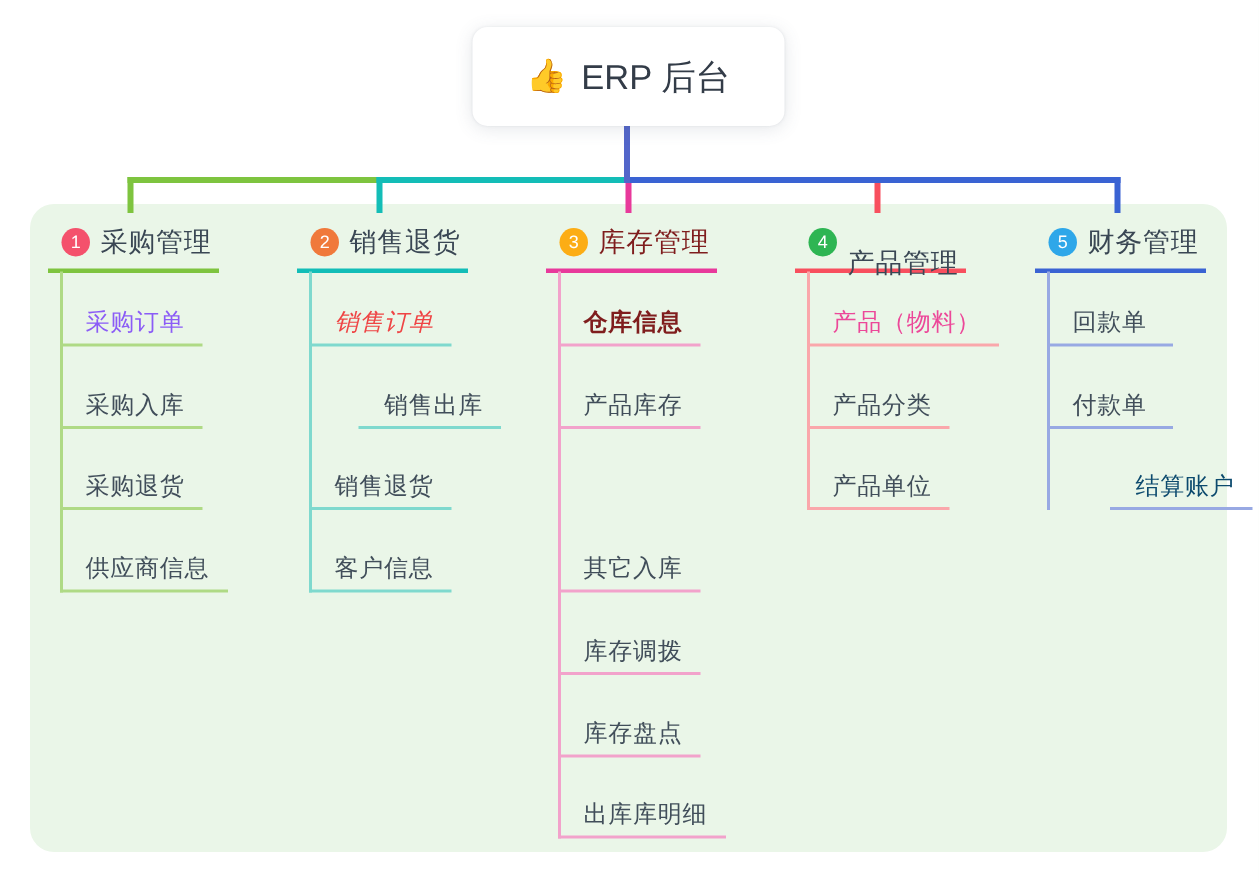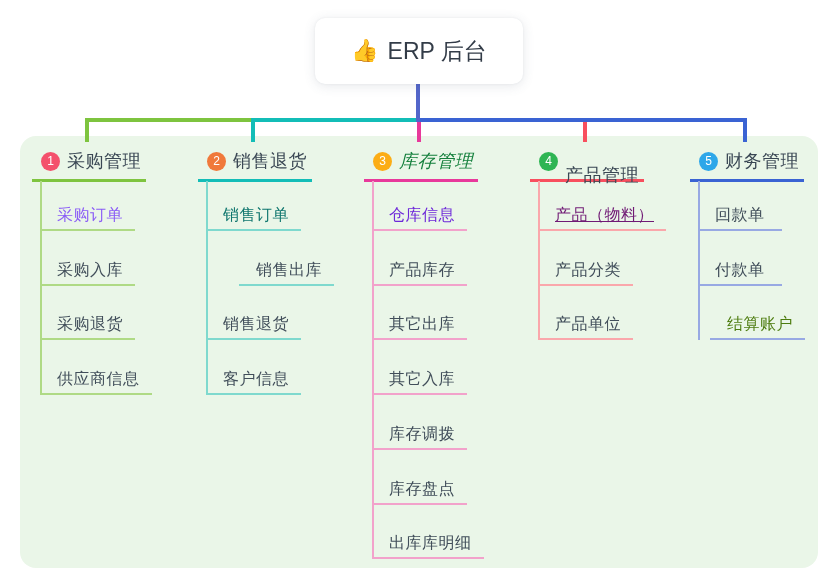--- a/index.html
+++ b/index.html
@@ -52,54 +52,53 @@
     <div class="child-item" style="left: 40px; top: 304px; border-bottom-color: rgb(175, 218, 133); color: rgb(65, 78, 90);">采购退货</div>
     <div class="child-item" style="left: 40px; top: 359px; border-bottom-color: rgb(175, 218, 133); color: rgb(65, 78, 90);">供应商信息</div>
     <div class="line" style="left: 251px; top: 118px; width: 169px; height: 4px; background: rgb(19, 189, 183);"></div>
     <div class="line" style="left: 251px; top: 118px; width: 4px; height: 24px; background: rgb(19, 189, 183);"></div>
     <div class="branch-title" style="left: 207px;">
       <span class="badge" style="background: rgb(240, 121, 59);">2</span>
       <span class="branch-label" style="color: rgb(58, 71, 84);">销售退货</span>
     </div>
     <div class="title-underline" style="left: 198px; width: 114px; background: rgb(19, 189, 183);"></div>
     <div class="child-vline" style="left: 206px; top: 181px; height: 214px; background: rgb(127, 217, 206);"></div>
-    <div class="child-item" style="left: 206px; top: 195px; border-bottom-color: rgb(127, 217, 206); color: #0f766e;">销售订单</div>
+    <div class="child-item" style="left: 206px; top: 195px; border-bottom-color: rgb(127, 217, 206); color: #ef4444; font-style: italic;">销售订单</div>
     <div class="child-item" style="left: 206px; top: 250px; border-bottom-color: rgb(127, 217, 206); color: rgb(65, 78, 90); margin-left: 33px;">销售出库</div>
     <div class="child-item" style="left: 206px; top: 359px; border-bottom-color: rgb(127, 217, 206); color: rgb(65, 78, 90);">客户信息</div>
     <div class="child-item" style="left: 206px; top: 304px; border-bottom-color: rgb(127, 217, 206); color: rgb(65, 78, 90);">销售退货</div>
     <div class="line" style="left: 417px; top: 118px; width: 4px; height: 24px; background: rgb(232, 57, 155);"></div>
     <div class="branch-title" style="left: 373px;">
       <span class="badge" style="background: rgb(252, 173, 21);">3</span>
-      <span class="branch-label" style="color: #15803d; font-style: italic;">库存管理</span>
+      <span class="branch-label" style="color: #7f1d1d;">库存管理</span>
     </div>
     <div class="title-underline" style="left: 364px; width: 114px; background: rgb(232, 57, 155);"></div>
     <div class="child-vline" style="left: 372px; top: 181px; height: 378px; background: rgb(242, 162, 203);"></div>
-    <div class="child-item" style="left: 372px; top: 195px; border-bottom-color: rgb(242, 162, 203); color: #6d28d9;">仓库信息</div>
+    <div class="child-item" style="left: 372px; top: 195px; border-bottom-color: rgb(242, 162, 203); color: #7f1d1d; font-weight: bold;">仓库信息</div>
     <div class="child-item" style="left: 372px; top: 250px; border-bottom-color: rgb(242, 162, 203); color: rgb(65, 78, 90);">产品库存</div>
-    <div class="child-item" style="left: 372px; top: 304px; border-bottom-color: rgb(242, 162, 203); color: rgb(65, 78, 90);">其它出库</div>
     <div class="child-item" style="left: 372px; top: 359px; border-bottom-color: rgb(242, 162, 203); color: rgb(65, 78, 90);">其它入库</div>
     <div class="child-item" style="left: 372px; top: 414px; border-bottom-color: rgb(242, 162, 203); color: rgb(65, 78, 90);">库存调拨</div>
     <div class="child-item" style="left: 372px; top: 469px; border-bottom-color: rgb(242, 162, 203); color: rgb(65, 78, 90);">库存盘点</div>
     <div class="child-item" style="left: 372px; top: 523px; border-bottom-color: rgb(242, 162, 203); color: rgb(65, 78, 90); font-family: Liberation Mono, monospace;">出库库明细</div>
     <div class="line" style="left: 416px; top: 118px; width: 171px; height: 4px; background: rgb(248, 79, 94);"></div>
     <div class="line" style="left: 583px; top: 118px; width: 4px; height: 24px; background: rgb(248, 79, 94);"></div>
     <div class="branch-title" style="left: 539px;">
       <span class="badge" style="background: rgb(46, 181, 83);">4</span>
       <span class="branch-label" style="color: rgb(58, 71, 84); margin-top: 28px;">产品管理</span>
     </div>
     <div class="title-underline" style="left: 530px; width: 114px; background: rgb(248, 79, 94);"></div>
     <div class="child-vline" style="left: 538px; top: 181px; height: 159px; background: rgb(250, 167, 171);"></div>
-    <div class="child-item" style="left: 538px; top: 195px; border-bottom-color: rgb(250, 167, 171); color: #701a75; text-decoration: underline;">产品（物料）</div>
+    <div class="child-item" style="left: 538px; top: 195px; border-bottom-color: rgb(250, 167, 171); color: #ec4899;">产品（物料）</div>
     <div class="child-item" style="left: 538px; top: 250px; border-bottom-color: rgb(250, 167, 171); color: rgb(65, 78, 90);">产品分类</div>
     <div class="child-item" style="left: 538px; top: 304px; border-bottom-color: rgb(250, 167, 171); color: rgb(65, 78, 90);">产品单位</div>
     <div class="line" style="left: 416px; top: 118px; width: 331px; height: 4px; background: rgb(58, 99, 211);"></div>
     <div class="line" style="left: 743px; top: 118px; width: 4px; height: 24px; background: rgb(58, 99, 211);"></div>
     <div class="branch-title" style="left: 699px;">
       <span class="badge" style="background: rgb(46, 167, 233);">5</span>
       <span class="branch-label" style="color: rgb(58, 71, 84);">财务管理</span>
     </div>
     <div class="title-underline" style="left: 690px; width: 114px; background: rgb(58, 99, 211);"></div>
     <div class="child-vline" style="left: 698px; top: 181px; height: 159px; background: rgb(152, 169, 227);"></div>
     <div class="child-item" style="left: 698px; top: 195px; border-bottom-color: rgb(152, 169, 227); color: rgb(65, 78, 90);">回款单</div>
     <div class="child-item" style="left: 698px; top: 250px; border-bottom-color: rgb(152, 169, 227); color: rgb(65, 78, 90);">付款单</div>
-    <div class="child-item" style="left: 710px; top: 304px; border-bottom-color: rgb(152, 169, 227); color: #4d7c0f;">结算账户</div>
+    <div class="child-item" style="left: 740px; top: 304px; border-bottom-color: rgb(152, 169, 227); color: #0c4a6e;">结算账户</div>
     <div class="line" style="left: 416px; top: 84px; width: 4px; height: 38px; background: rgb(83, 102, 202);"></div>
   </div>
 
 </body></html>

